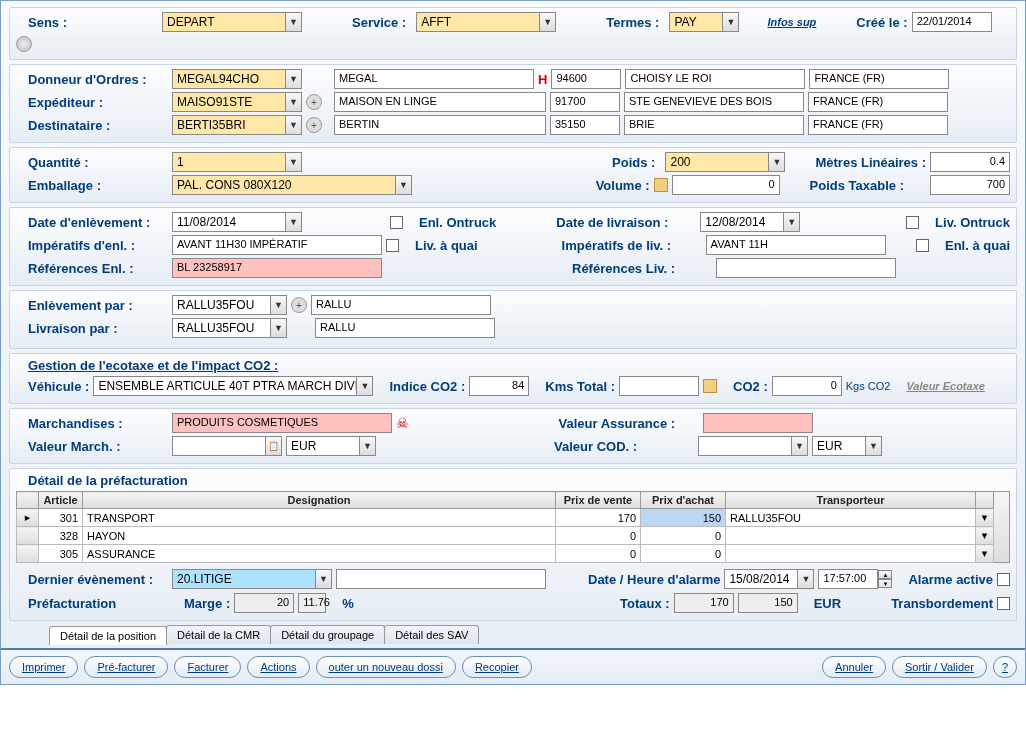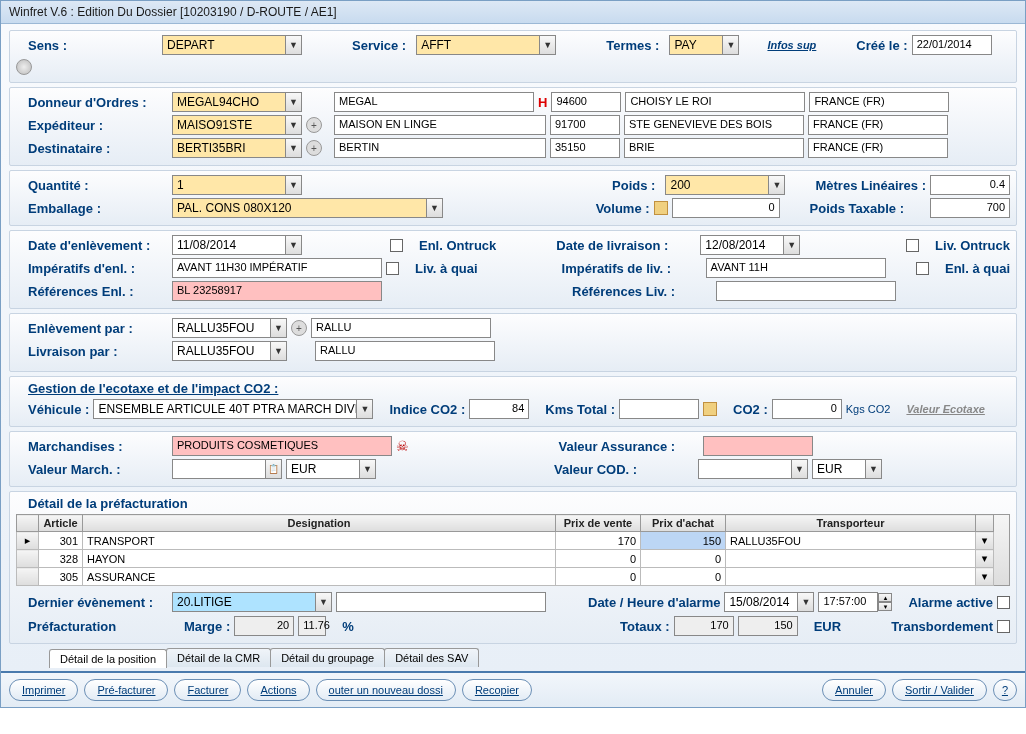--- a/index.html
+++ b/index.html
@@ -40,21 +40,20 @@
 .spacer { flex:1; }
 .mini-icon { width:14px; height:14px; display:inline-block; background:#f0d080; border:1px solid #c09040; }
 .drop-with-arrow { position:relative; display:inline-flex; align-items:center; }
 .spin-arrows { width:14px; display:flex; flex-direction:column; }
 .spin-arrows div { height:9px; border:1px solid #888; background:linear-gradient(#f8f8f8,#ddd); font-size:7px; text-align:center; line-height:7px; }
 </style>
 </head>
 <body>
 
 <div class="window">
-  <div class="titlebar">Winfret V.6 : Edition Du Dossier [10203190 / D-ROUTE / AE1]</div>
   <div class="content">
 
     <div class="section">
       <div class="row">
         <span class="label" style="width:130px">Sens :</span>
         <div class="dropdown yellow" style="width:140px">
             <span class="val">DEPART</span>
             <span class="arrow">▼</span>
           </div>
         <span style="width:30px"></span>
@@ -132,21 +131,21 @@
         <div class="dropdown yellow" style="width:120px;margin-left:6px">
             <span class="val">200</span>
             <span class="arrow">▼</span>
           </div>
         <span style="width:10px"></span>
         <span class="label">Mètres Linéaires :</span>
         <div class="textfield right" style="width:80px">0.4</div>
       </div>
       <div class="row">
         <span class="label" style="width:140px">Emballage :</span>
-        <div class="dropdown yellow" style="width:271px">
+        <div class="dropdown yellow" style="width:240px">
             <span class="val">PAL. CONS 080X120</span>
             <span class="arrow">▼</span>
           </div>
         <span style="flex:1"></span>
         <span class="label">Volume :</span>
         <span class="mini-icon"></span>
         <div class="textfield right" style="width:108px">0</div>
         <span style="width:10px"></span>
         <span class="label">Poids Taxable :</span>
         <div class="textfield right" style="width:80px;margin-left:22px">700</div>

